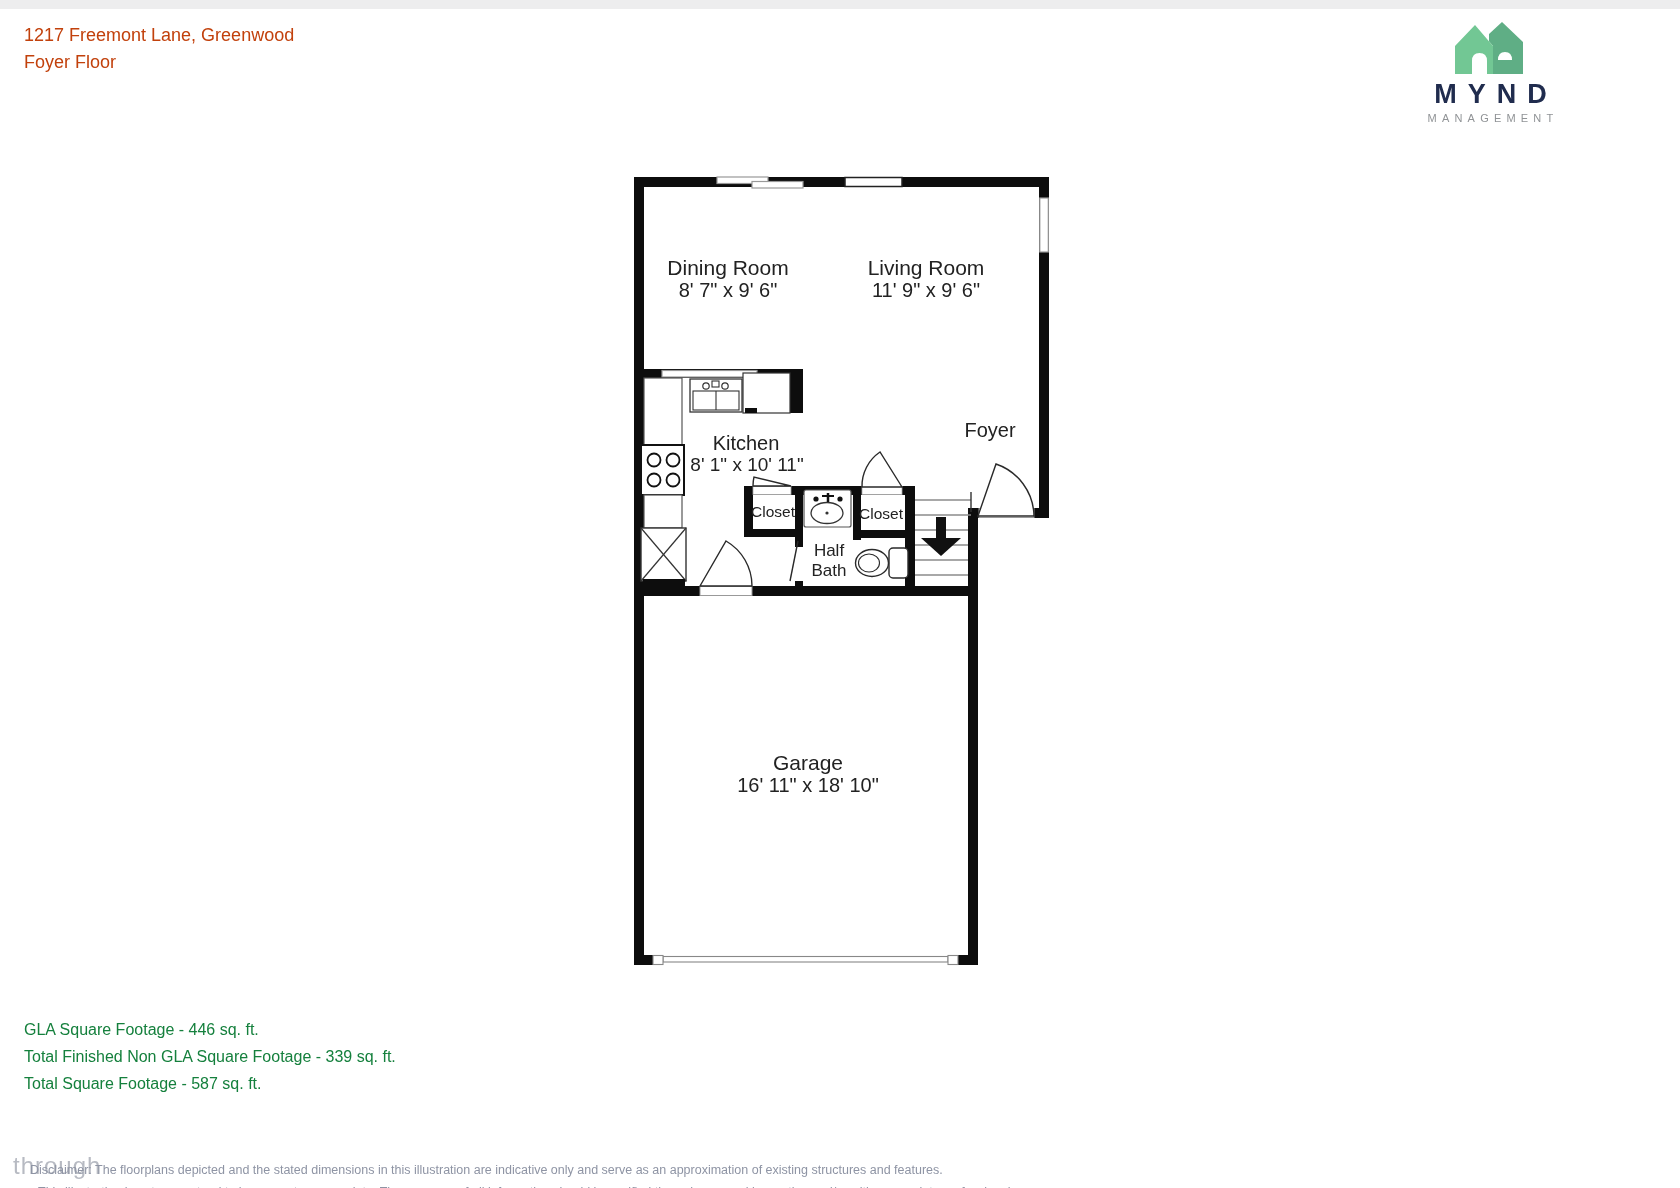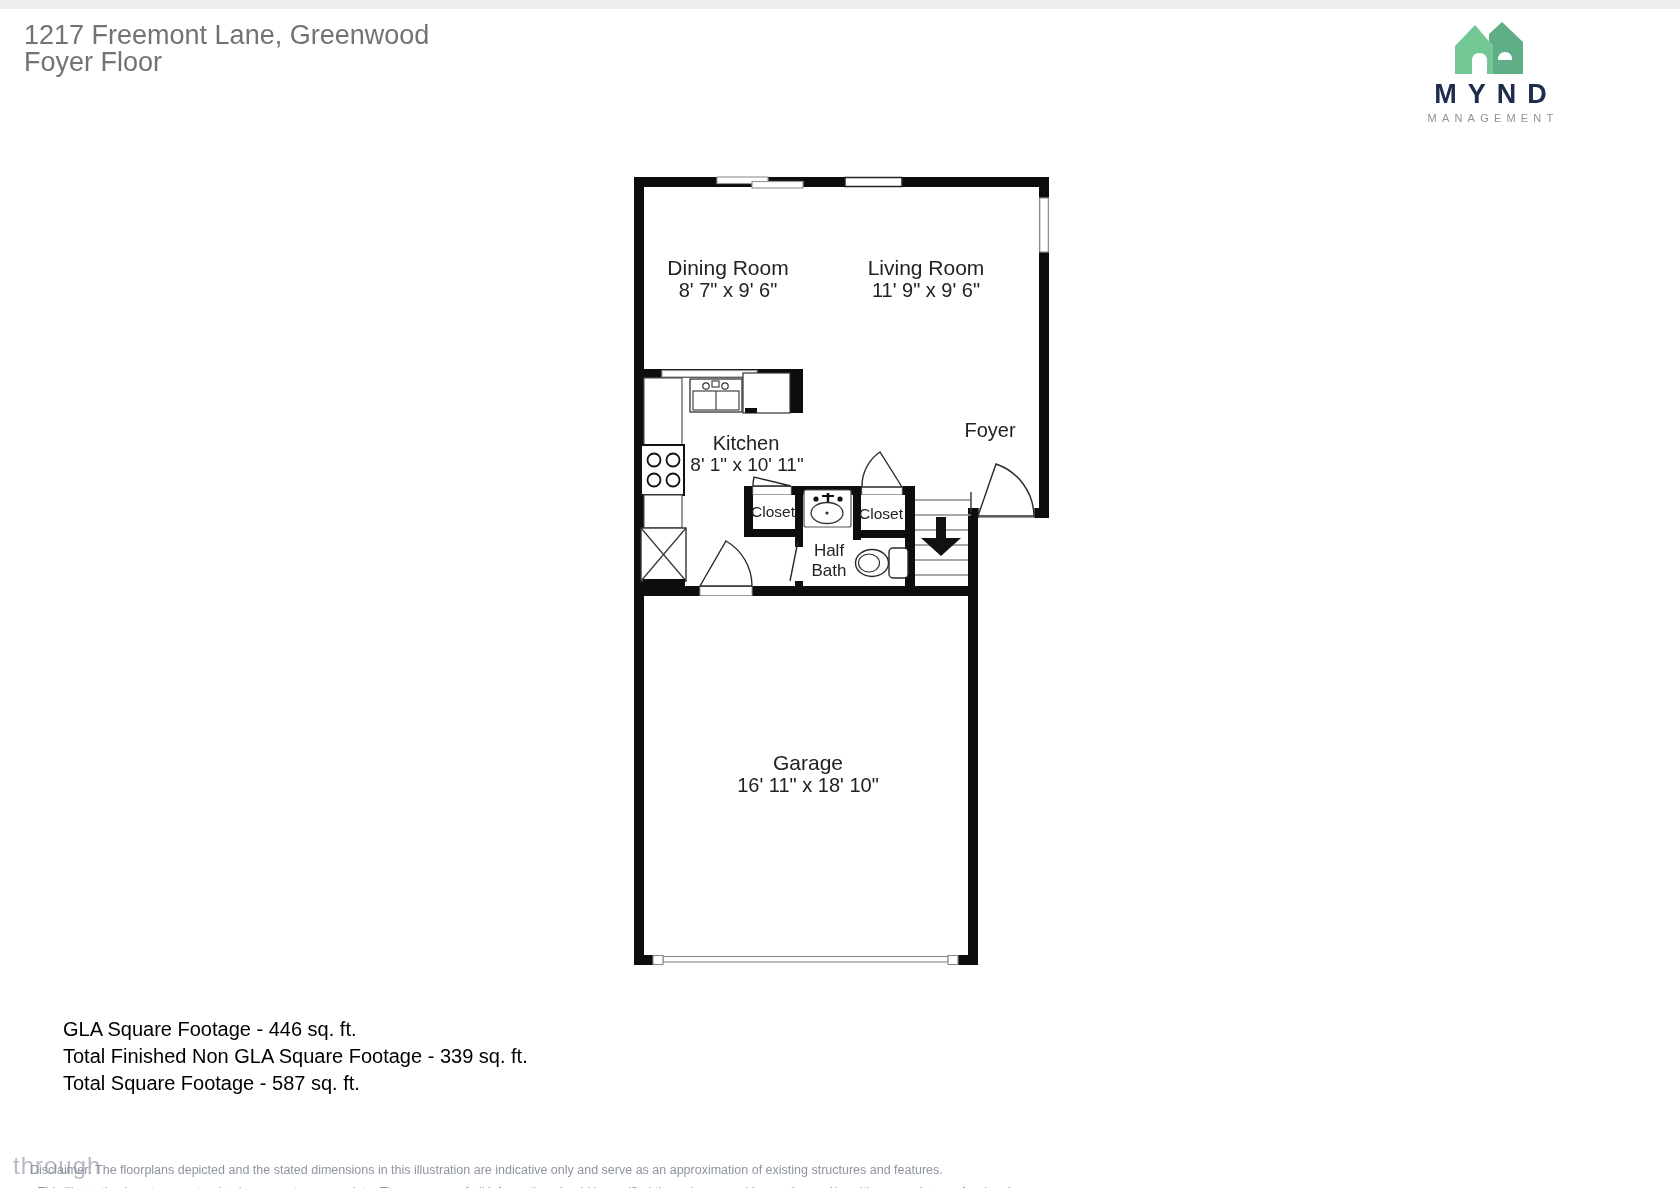--- a/index.html
+++ b/index.html
@@ -1,20 +1,20 @@
 <!DOCTYPE html>
 <html><head>
 <meta charset="utf-8">
 <style>
   html,body{margin:0;padding:0;background:#fff;width:1680px;height:1188px;overflow:hidden;}
   body{position:relative;font-family:"Liberation Sans", sans-serif;color:#1a1a1a;}
   .top-band{position:absolute;left:0;top:0;width:1680px;height:9px;background:#ededee;}
-  .title-block{position:absolute;left:24px;top:22px;font-size:27px;line-height:27px;color:#737373;}
+  .title-block{position:absolute;left:24px;top:22px;font-size:18px;line-height:27px;color:#c2410c;}
   .plan-svg{position:absolute;left:0;top:0;width:1680px;height:1188px;}
-  .footer-block{position:absolute;left:24px;top:1016px;font-size:20px;line-height:27px;color:#000000;margin-left:39px;}
+  .footer-block{position:absolute;left:24px;top:1016px;font-size:16px;line-height:27px;color:#15803d;}
   .watermark{position:absolute;left:13px;top:1152px;font-size:24px;letter-spacing:1px;color:#7d8392;opacity:.55;}
   .disclaimer-1{position:absolute;left:30px;top:1163px;font-size:12.5px;color:#8e94a4;}
   .disclaimer-2{position:absolute;left:38px;top:1185px;font-size:12.5px;color:#8e94a4;}
   svg text{fill:#222;font-family:"Liberation Sans", sans-serif;}
   .room-name{font-size:21px;}
   .room-dims{font-size:20px;}
   .room-name-sm{font-size:20px;}
   .room-dims-sm{font-size:19px;}
   .closet-label{font-size:15.5px;}
   .halfbath-label{font-size:17px;}

